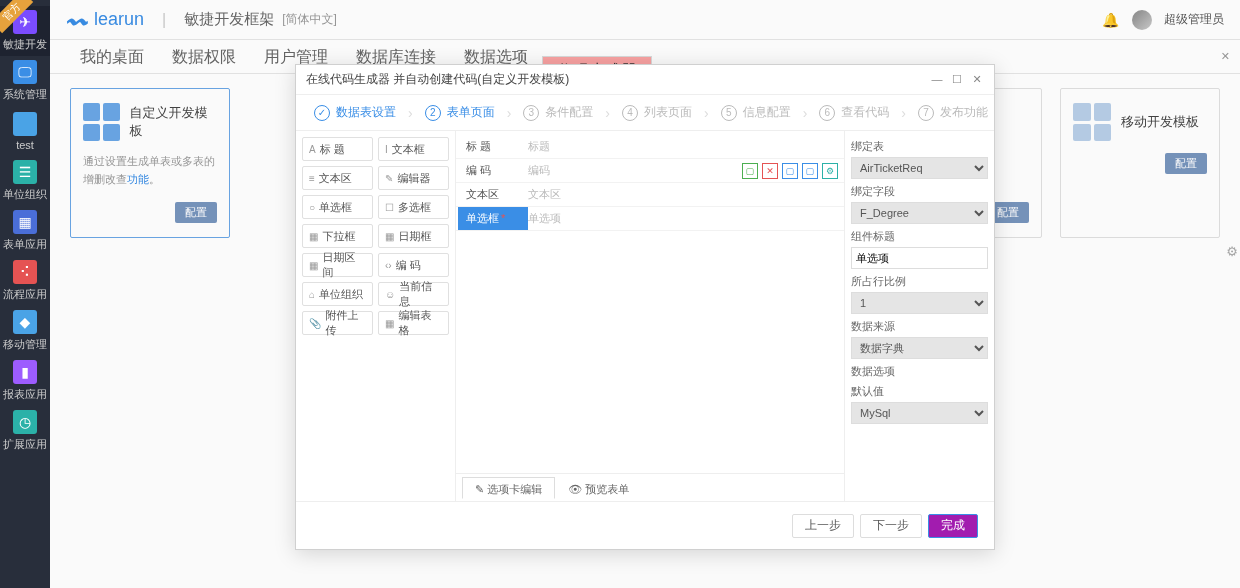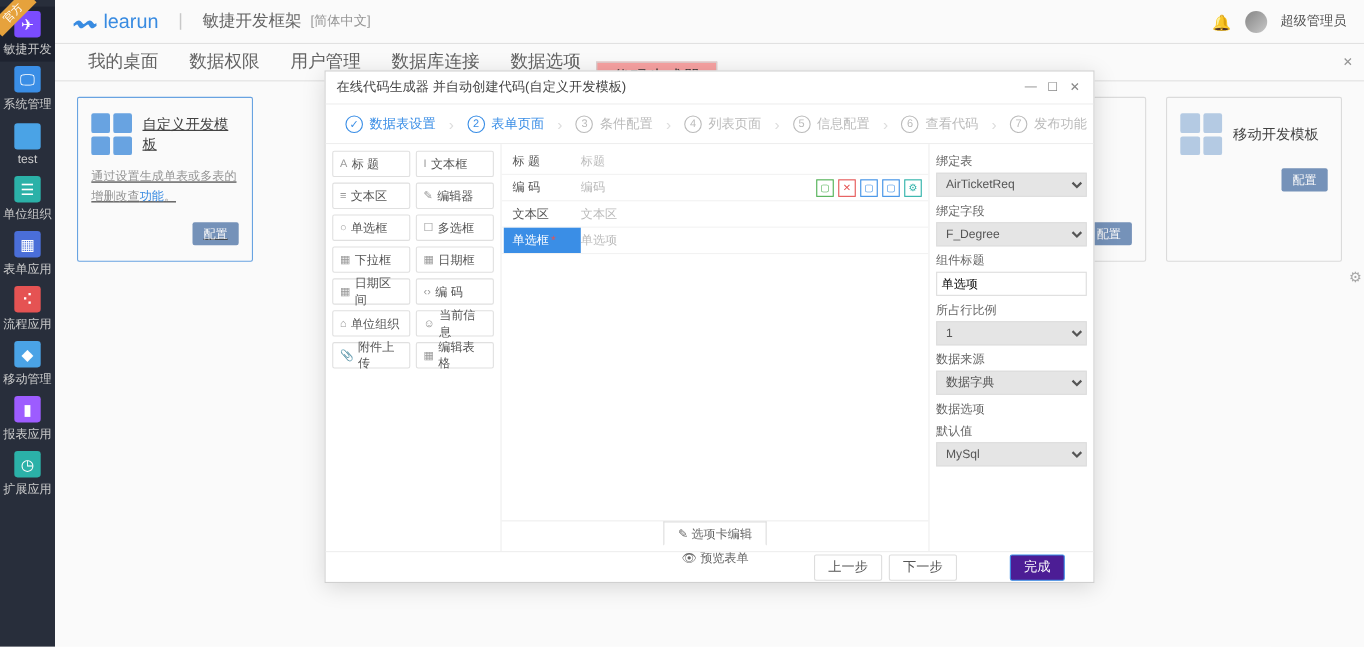--- a/index.html
+++ b/index.html
@@ -41,21 +41,21 @@
 
 
 .tabs-row { height: 34px; display: flex; align-items: center; padding: 0 16px; border-bottom: 1px solid #e6e6e6; gap: 0; position: relative; }
 .tab { padding: 0 14px; height: 28px; line-height: 28px; font-size: 16px; color: #666; cursor: pointer; }
 .tab.active { border: 1px solid #ddd; border-bottom: 1px solid #fff; position: relative; top: 13px; background: #fca5a5; color: #333; }
 .tab-close { position: absolute; right: 10px; top: 10px; color: #999; font-size: 11px; cursor: pointer; }
 
 
 .content { flex: 1; padding: 14px 20px; display: flex; gap: 18px; overflow: hidden; background: #fff; }
 .card { width: 160px; height: 150px; border: 1px solid #e0e0e0; border-radius: 2px; padding: 14px 12px; display: flex; flex-direction: column; position: relative; background: #fff; }
-.card.selected { border-color: #6ba7e6; text-decoration: underline; }
+.card.selected { border-color: #6ba7e6; }
 .card-top { display: flex; align-items: center; gap: 10px; margin-bottom: 12px; }
 .card-icon { width: 38px; height: 38px; display: grid; grid-template-columns: 1fr 1fr; grid-template-rows: 1fr 1fr; gap: 3px; }
 .card-icon span { background: #b8cfe8; border-radius: 2px; }
 .card.selected .card-icon span { background: #6ba7e6; }
 .card-title { font-size: 13px; color: #444; }
 .card-desc { font-size: 11px; color: #999; line-height: 1.6; flex: 1; }
 .card-desc a { color: #3a8ee6; text-decoration: none; }
 .card-btn { align-self: flex-end; background: #7895bd; color: #fff; border: none; padding: 3px 10px; font-size: 11px; border-radius: 2px; cursor: pointer; }
 
 
@@ -87,34 +87,34 @@
 .crow-ph { font-size: 11px; color: #bbb; }
 .crow.selected .crow-label { background: #3a8ee6; color: #fff; padding: 4px 8px; margin-left: -4px; width: 70px; }
 .crow.selected .req { color: #e55353; margin-left: 2px; }
 .crow-tools { margin-left: auto; display: flex; gap: 4px; padding-right: 6px; }
 .crow-tools span { width: 16px; height: 16px; border: 1px solid #ddd; display: inline-flex; align-items: center; justify-content: center; font-size: 9px; color: #888; cursor: pointer; }
 .crow-tools span.green { color: #4caf50; border-color: #4caf50; }
 .crow-tools span.red { color: #e55353; border-color: #e55353; }
 .crow-tools span.blue { color: #3a8ee6; border-color: #3a8ee6; }
 .crow-tools span.teal { color: #2bb1a8; border-color: #2bb1a8; }
 
-.canvas-tabs { height: 28px; border-top: 1px solid #eee; display: flex; align-items: center; padding: 0 6px; gap: 0; flex-direction: column; }
+.canvas-tabs { height: 28px; border-top: 1px solid #eee; display: flex; align-items: center; padding: 0 6px; gap: 0; }
 .ctab { padding: 0 12px; height: 22px; line-height: 22px; font-size: 11px; color: #666; border: 1px solid transparent; cursor: pointer; }
 .ctab.active { border: 1px solid #ddd; border-bottom-color: #fff; }
 
 
 .props { width: 150px; border-left: 1px solid #eee; padding: 6px; display: flex; flex-direction: column; gap: 3px; overflow-y: auto; }
 .prop-label { font-size: 11px; color: #666; margin-top: 2px; }
 .prop-select { width: 100%; height: 22px; border: 1px solid #ddd; font-size: 11px; padding: 0 4px; background: #e5e5e5; color: #555; }
 .prop-input { width: 100%; height: 22px; border: 1px solid #ddd; font-size: 11px; padding: 0 4px; }
 
 
-.modal-footer { height: 28px; border-top: 1px solid #eee; display: flex; align-items: center; justify-content: flex-end; padding: 0 26px; gap: 6px; }
+.modal-footer { height: 48px; border-top: 1px solid #eee; display: flex; align-items: center; justify-content: flex-end; padding: 0 16px; gap: 6px; }
 .btn { height: 24px; padding: 0 12px; font-size: 12px; border: 1px solid #ddd; background: #fff; color: #555; cursor: pointer; border-radius: 2px; }
-.btn.primary { background: #4c1d95; color: #fff; border-color: #3a8ee6; margin-left: 42px; }
+.btn.primary { background: #a21caf; color: #fff; border-color: #3a8ee6; }
 
 .gear-float { position: absolute; right: 2px; top: 244px; color: #aaa; font-size: 13px; cursor: pointer; }
 </style>
 </head>
 <body>
 
 <div class="app">
   <div class="ribbon">官方</div>
 
   <div class="sidebar">

